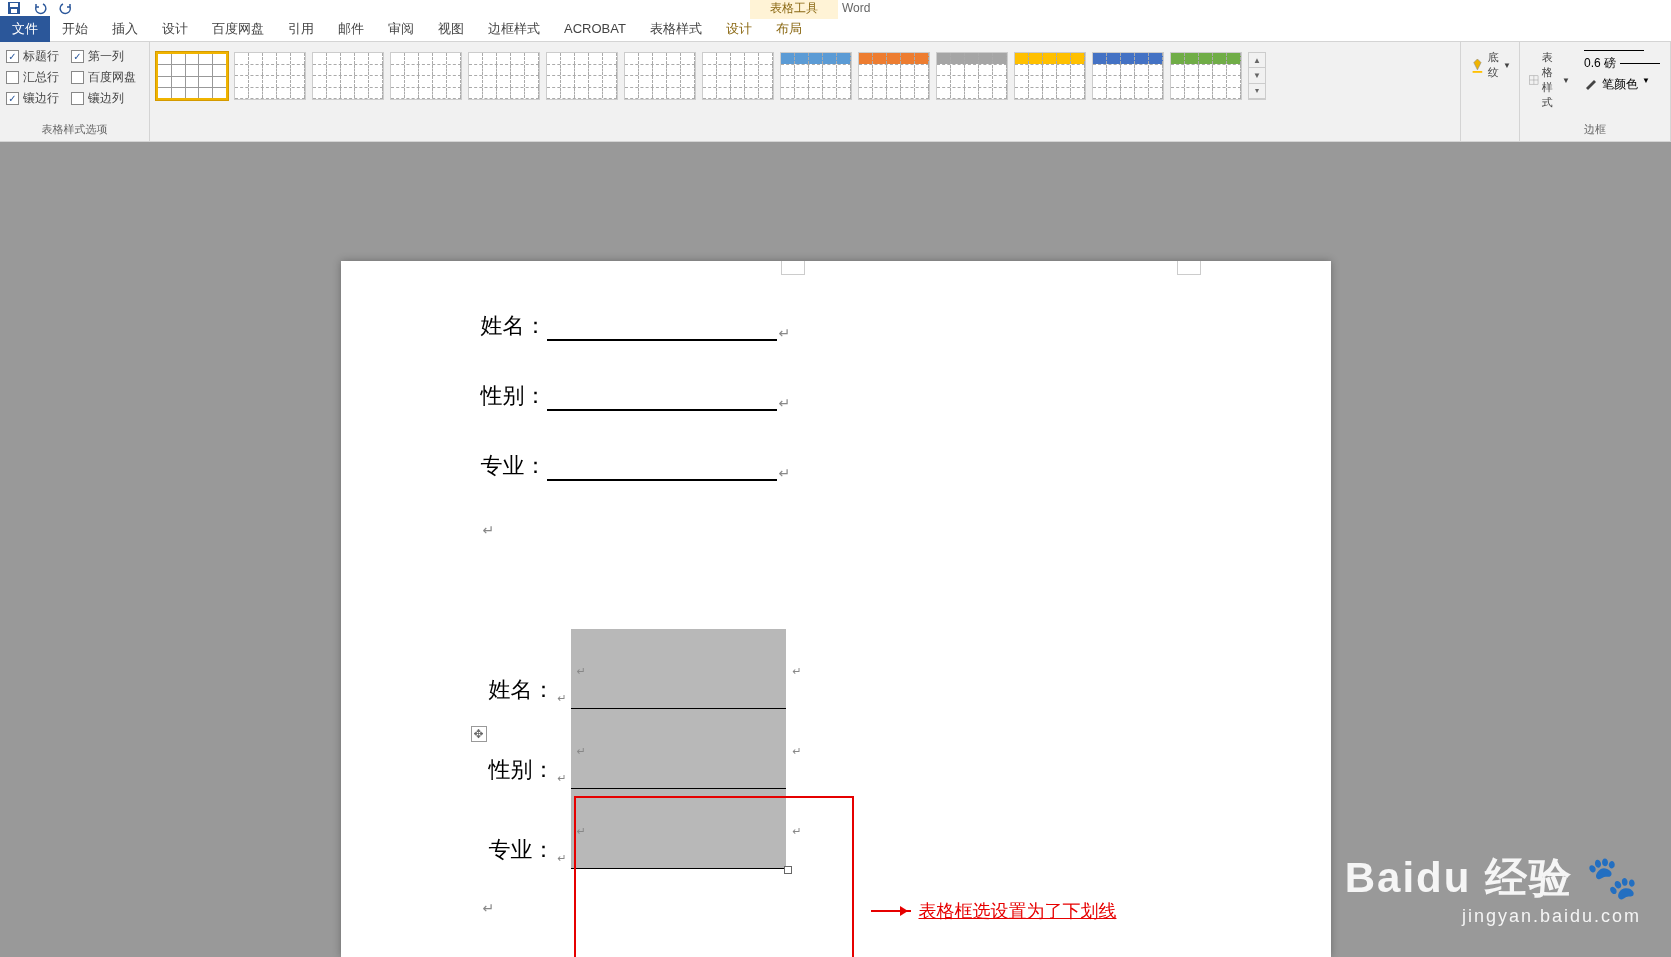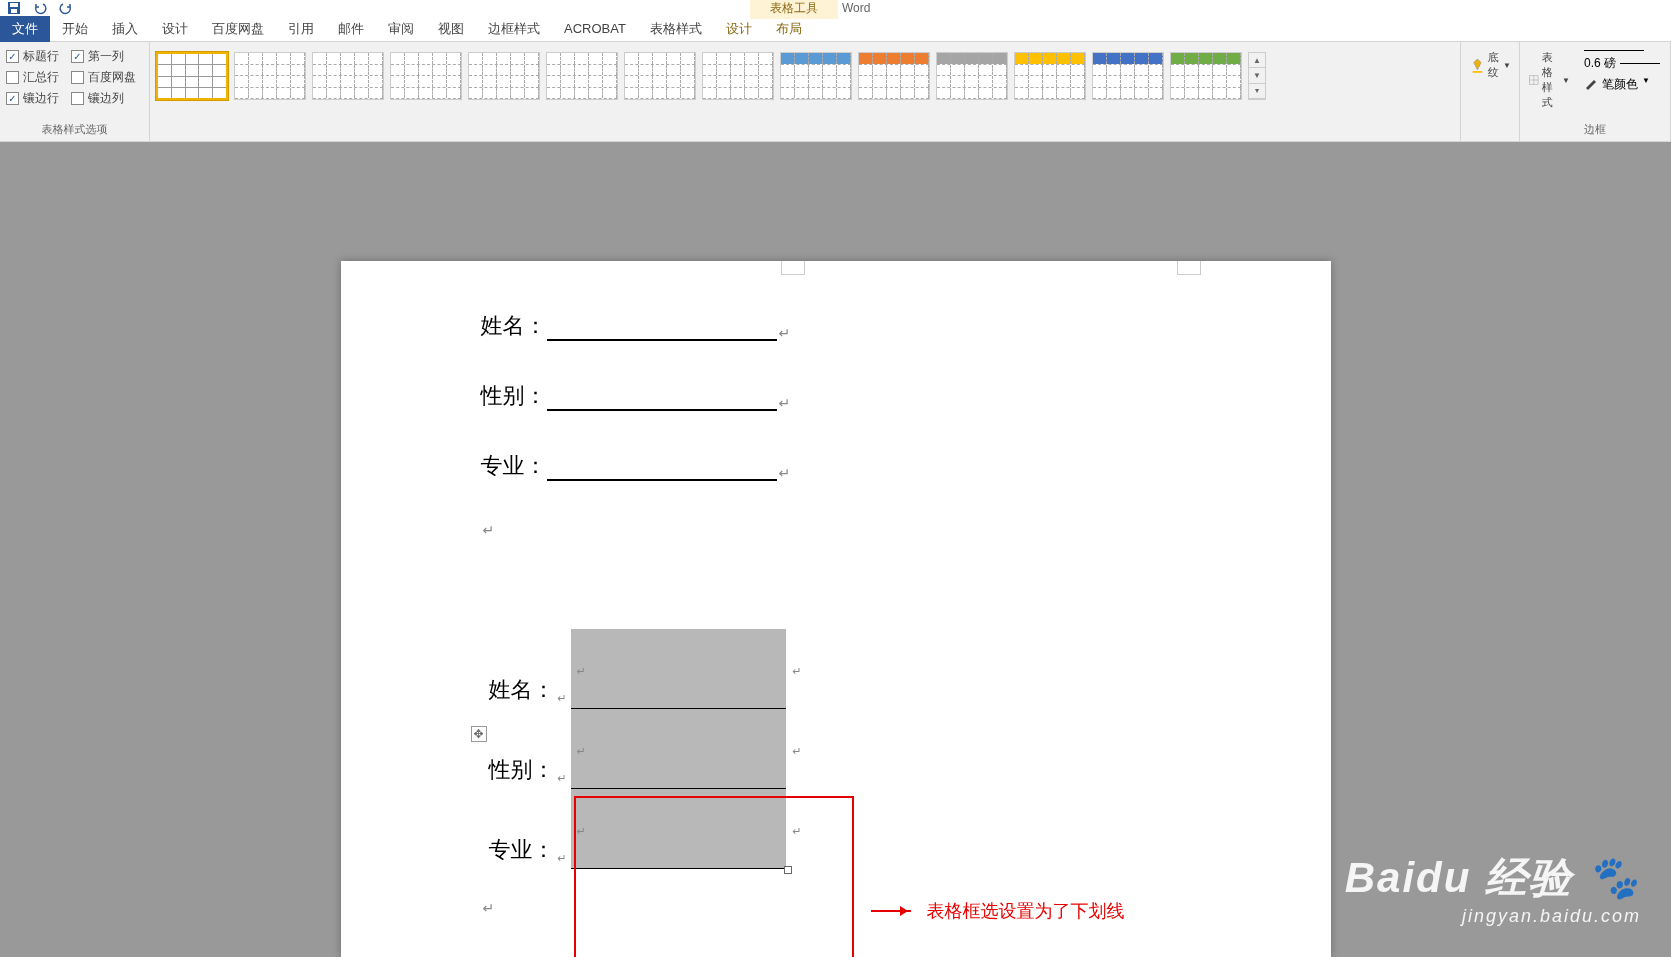--- a/index.html
+++ b/index.html
@@ -61,23 +61,23 @@
 .demo-table td.label-cell { width: 90px; }
 .demo-table td.val-cell { width: 215px; background: #b8b8b8; border-bottom: 1.5px solid #000; }
 .demo-table tr:first-child td.val-cell { border-bottom: 1.5px solid #000; }
 .cell-mark { position: absolute; font-size: 11px; color: #888; }
 .sel-handle { position: absolute; right: -6px; bottom: -6px; width: 8px; height: 8px; border: 1px solid #666; background: #fff; }
 
 .annotation-box { position: absolute; border: 2px solid #e60000; }
 .annotation-arrow { position: absolute; color: #e60000; font-size: 18px; display: flex; align-items: center; }
 .arrow-line { width: 40px; height: 2px; background: #e60000; position: relative; }
 .arrow-line::after { content: ''; position: absolute; right: -2px; top: -4px; border: 5px solid transparent; border-left: 8px solid #e60000; }
-.annotation-text { color: #e60000; font-size: 18px; margin-left: 16px; }
-
-.watermark { position: absolute; right: 30px; bottom: 30px; color: rgba(255,255,255,0.9); font-style: italic; text-align: right; }
+.annotation-text { color: #e60000; font-size: 18px; margin-left: 8px; text-decoration: underline; }
+
+.watermark { position: absolute; right: 30px; bottom: 30px; color: rgba(255,255,255,0.9); text-align: right; }
 .watermark .main { font-size: 42px; font-weight: bold; letter-spacing: 2px; }
 .watermark .sub { font-size: 18px; letter-spacing: 2px; }
 .watermark .paw { display: inline-block; }
 
 .colored-header .thumb-row:first-child .thumb-cell { background: var(--hc); }
 </style>
 </head>
 <body>
 
 <div class="titlebar">

